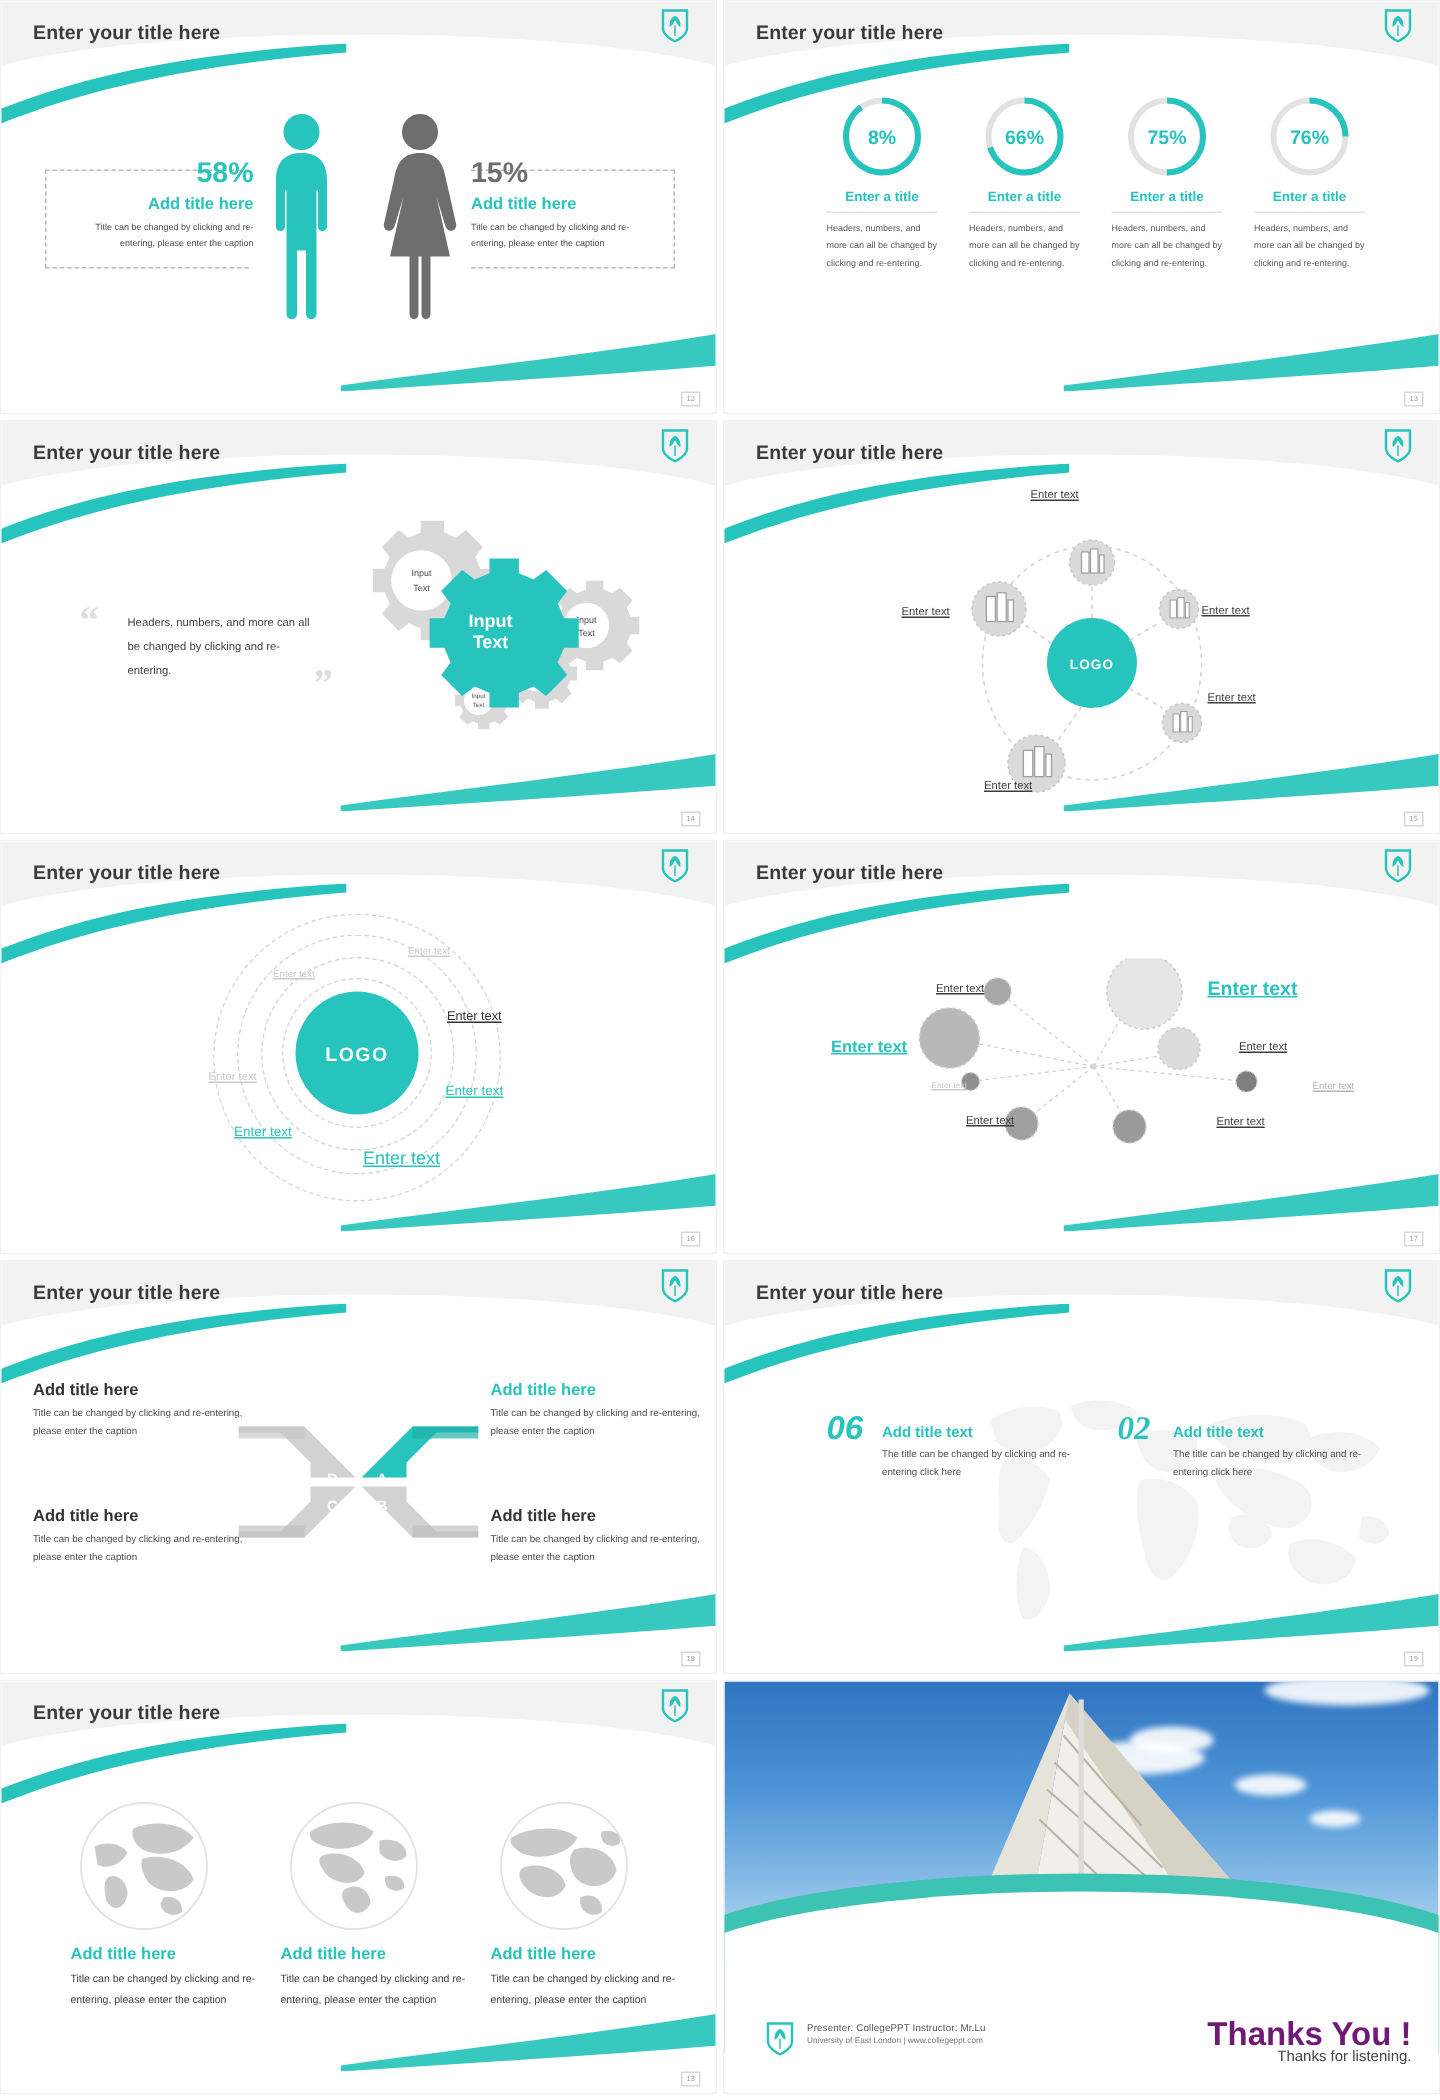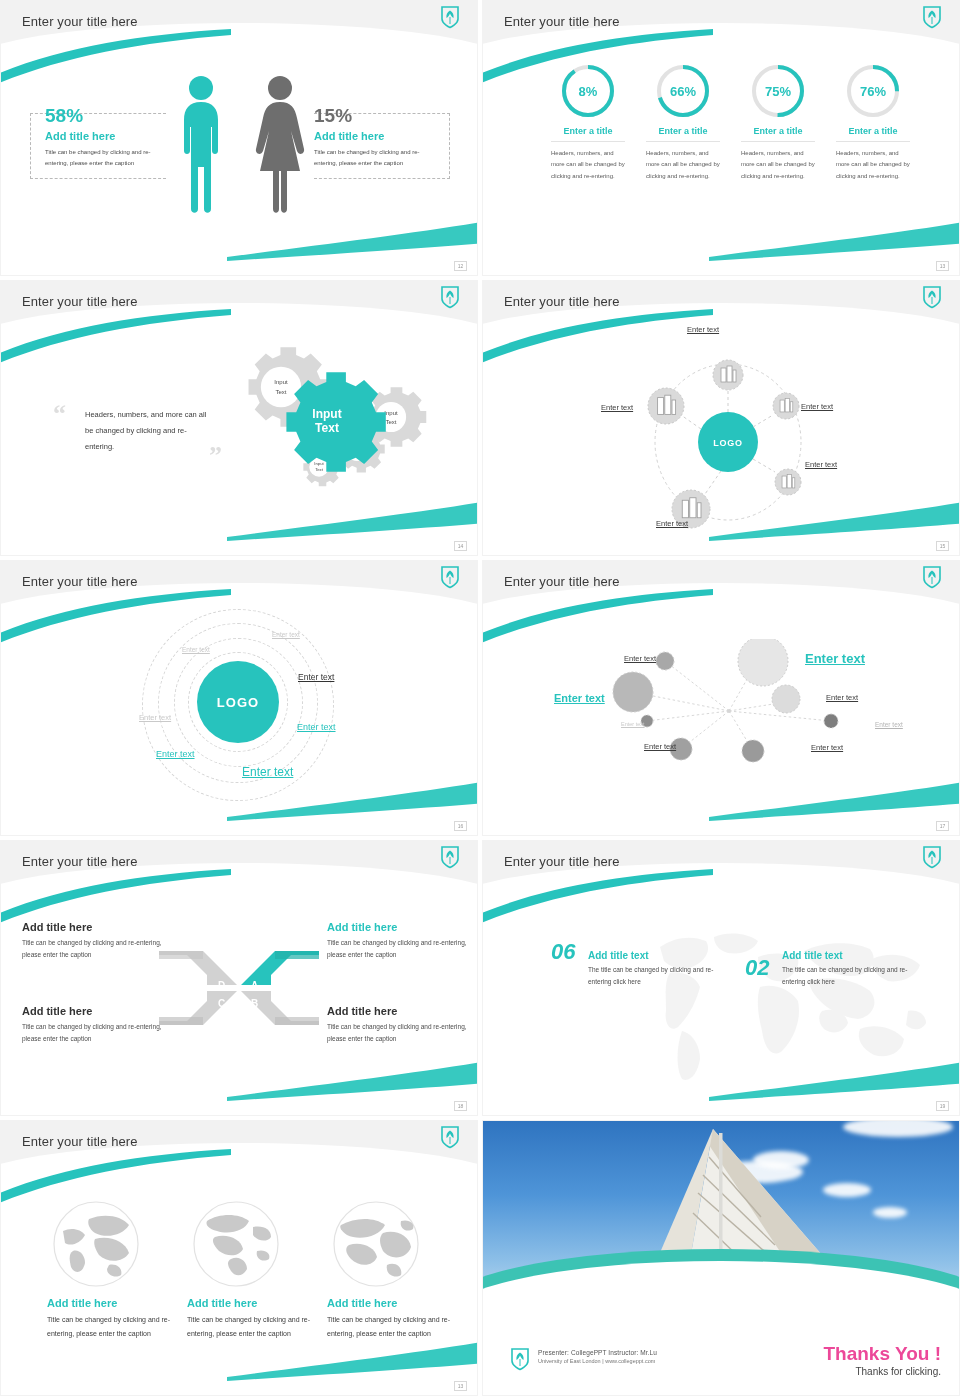--- a/index.html
+++ b/index.html
@@ -28,20 +28,21 @@
   
   .hdr {
     position: absolute; left: 0; top: 0; width: 100%; height: 46px;
     background: #f2f2f2;
     z-index: 1;
   }
   .hdr-title {
     position: absolute; left: 21px; top: 13px;
     font-size: 13px; color: #3a3a3a; letter-spacing: .1px;
     z-index: 4;
+    font-weight: bold;
   }
   .crest {
     position: absolute; right: 17px; top: 4px; width: 20px; height: 24px; z-index: 5;
   }
   
   .body-curve {
     position: absolute; left: -6%; top: 22px; width: 112%; height: 300px;
     background: #ffffff;
     border-radius: 50% 50% 0 0 / 38px 38px 0 0;
     z-index: 2;
@@ -123,21 +124,21 @@
   .teal-curve-bottom {
     position: absolute; left: -8%; top: 128px; width: 116%; height: 120px;
     background: #3cc3b4; border-radius: 50% 50% 0 0 / 56px 56px 0 0;
     z-index: 3;
   }
   .white-curve-bottom {
     position: absolute; left: -8%; top: 140px; width: 116%; height: 160px;
     background: #ffffff; border-radius: 50% 50% 0 0 / 56px 56px 0 0;
     z-index: 4;
   }
-  .thanks-big { position: absolute; right: 18px; top: 222px; font-size: 19px; font-weight: bold; color: #ec4899; z-index: 6; }
+  .thanks-big { position: absolute; right: 18px; top: 222px; font-size: 22px; font-weight: bold; color: #701a75; z-index: 6; }
   .thanks-sub { position: absolute; right: 18px; top: 245px; font-size: 10px; color: #444; z-index: 6; }
   .presenter { position: absolute; left: 55px; top: 228px; z-index: 6; }
   .presenter-l1 { font-size: 6.5px; color: #555; letter-spacing: .1px; }
   .presenter-l2 { font-size: 5.5px; color: #777; margin-top: 2px; }
   .presenter-crest { position: absolute; left: 27px; top: 226px; width: 20px; height: 24px; z-index: 6; }
 </style>
 </head>
 <body>
 
 <div class="deck">
@@ -166,21 +167,21 @@
       <svg class="s1-fig" style="left:176px;width:48px;" viewBox="0 0 48 140">
         <circle cx="24" cy="13" r="12" fill="#27c3bd"></circle>
         <path d="M24 27 C12 27 7 34 7 45 L7 76 C7 80 13 80 13 76 L13 52 L14 52 L14 134 C14 139 21 139 21 134 L21 92 L27 92 L27 134 C27 139 34 139 34 134 L34 52 L35 52 L35 76 C35 80 41 80 41 76 L41 45 C41 34 36 27 24 27 Z" fill="#27c3bd"></path>
       </svg>
 
       <svg class="s1-fig" style="left:253px;width:52px;" viewBox="0 0 52 140">
         <circle cx="26" cy="13" r="12" fill="#6e6e6e"></circle>
         <path d="M26 27 C15 27 11 33 9 43 L2 74 C1 79 7 81 9 76 L15 56 L6 96 L19 96 L19 134 C19 139 25 139 25 134 L25 96 L27 96 L27 134 C27 139 33 139 33 134 L33 96 L46 96 L37 56 L43 76 C45 81 51 79 50 74 L43 43 C41 33 37 27 26 27 Z" fill="#6e6e6e"></path>
       </svg>
 
-      <div style="position:absolute;left:44px;top:104px;width:124px;text-align:left;">
+      <div style="position:absolute;left:44px;top:104px;width:124px;text-align:right;">
         <div class="pct teal">58%</div>
         <div class="addttl">Add title here</div>
         <div class="capt">Title can be changed by clicking and re-entering, please enter the caption</div>
       </div>
       <div style="position:absolute;left:313px;top:104px;width:128px;text-align:left;">
         <div class="pct grey">15%</div>
         <div class="addttl">Add title here</div>
         <div class="capt">Title can be changed by clicking and re-entering, please enter the caption</div>
       </div>
     </div>
@@ -580,21 +581,21 @@
       </svg>
 
       <div style="position:absolute;left:68px;top:98px;">
         <span class="bignum">06</span>
       </div>
       <div style="position:absolute;left:105px;top:109px;width:130px;">
         <div class="num-ttl">Add title text</div>
         <div class="num-txt">The title can be changed by clicking and re-entering click here</div>
       </div>
 
-      <div style="position:absolute;left:262px;top:114px;">
+      <div style="position:absolute;left:262px;top:98px;font-family:Liberation Serif, serif;">
         <span class="bignum">02</span>
       </div>
       <div style="position:absolute;left:299px;top:109px;width:130px;">
         <div class="num-ttl">Add title text</div>
         <div class="num-txt">The title can be changed by clicking and re-entering click here</div>
       </div>
     </div>
     <div class="pagenum">19</div>
   </div>
 
@@ -707,16 +708,16 @@
     <svg class="presenter-crest" viewBox="0 0 20 24">
       <path d="M2 2 H18 V14 C18 19 10 22.5 10 22.5 C10 22.5 2 19 2 14 Z" fill="none" stroke="#27c3bd" stroke-width="1.6"></path>
       <path d="M10 5.5 C7 7 6 10 6.5 13 C8 12 9 10.5 10 8.5 C11 10.5 12 12 13.5 13 C14 10 13 7 10 5.5 Z" fill="#27c3bd"></path>
       <path d="M10 12 L10 19" stroke="#27c3bd" stroke-width="1"></path>
     </svg>
     <div class="presenter">
       <div class="presenter-l1">Presenter: CollegePPT   Instructor: Mr.Lu</div>
       <div class="presenter-l2">University of East London  |  www.collegeppt.com</div>
     </div>
     <div class="thanks-big">Thanks You !</div>
-    <div class="thanks-sub">Thanks for clicking.</div>
+    <div class="thanks-sub">Thanks for listening.</div>
   </div>
 
 </div>
 
 </body></html>

